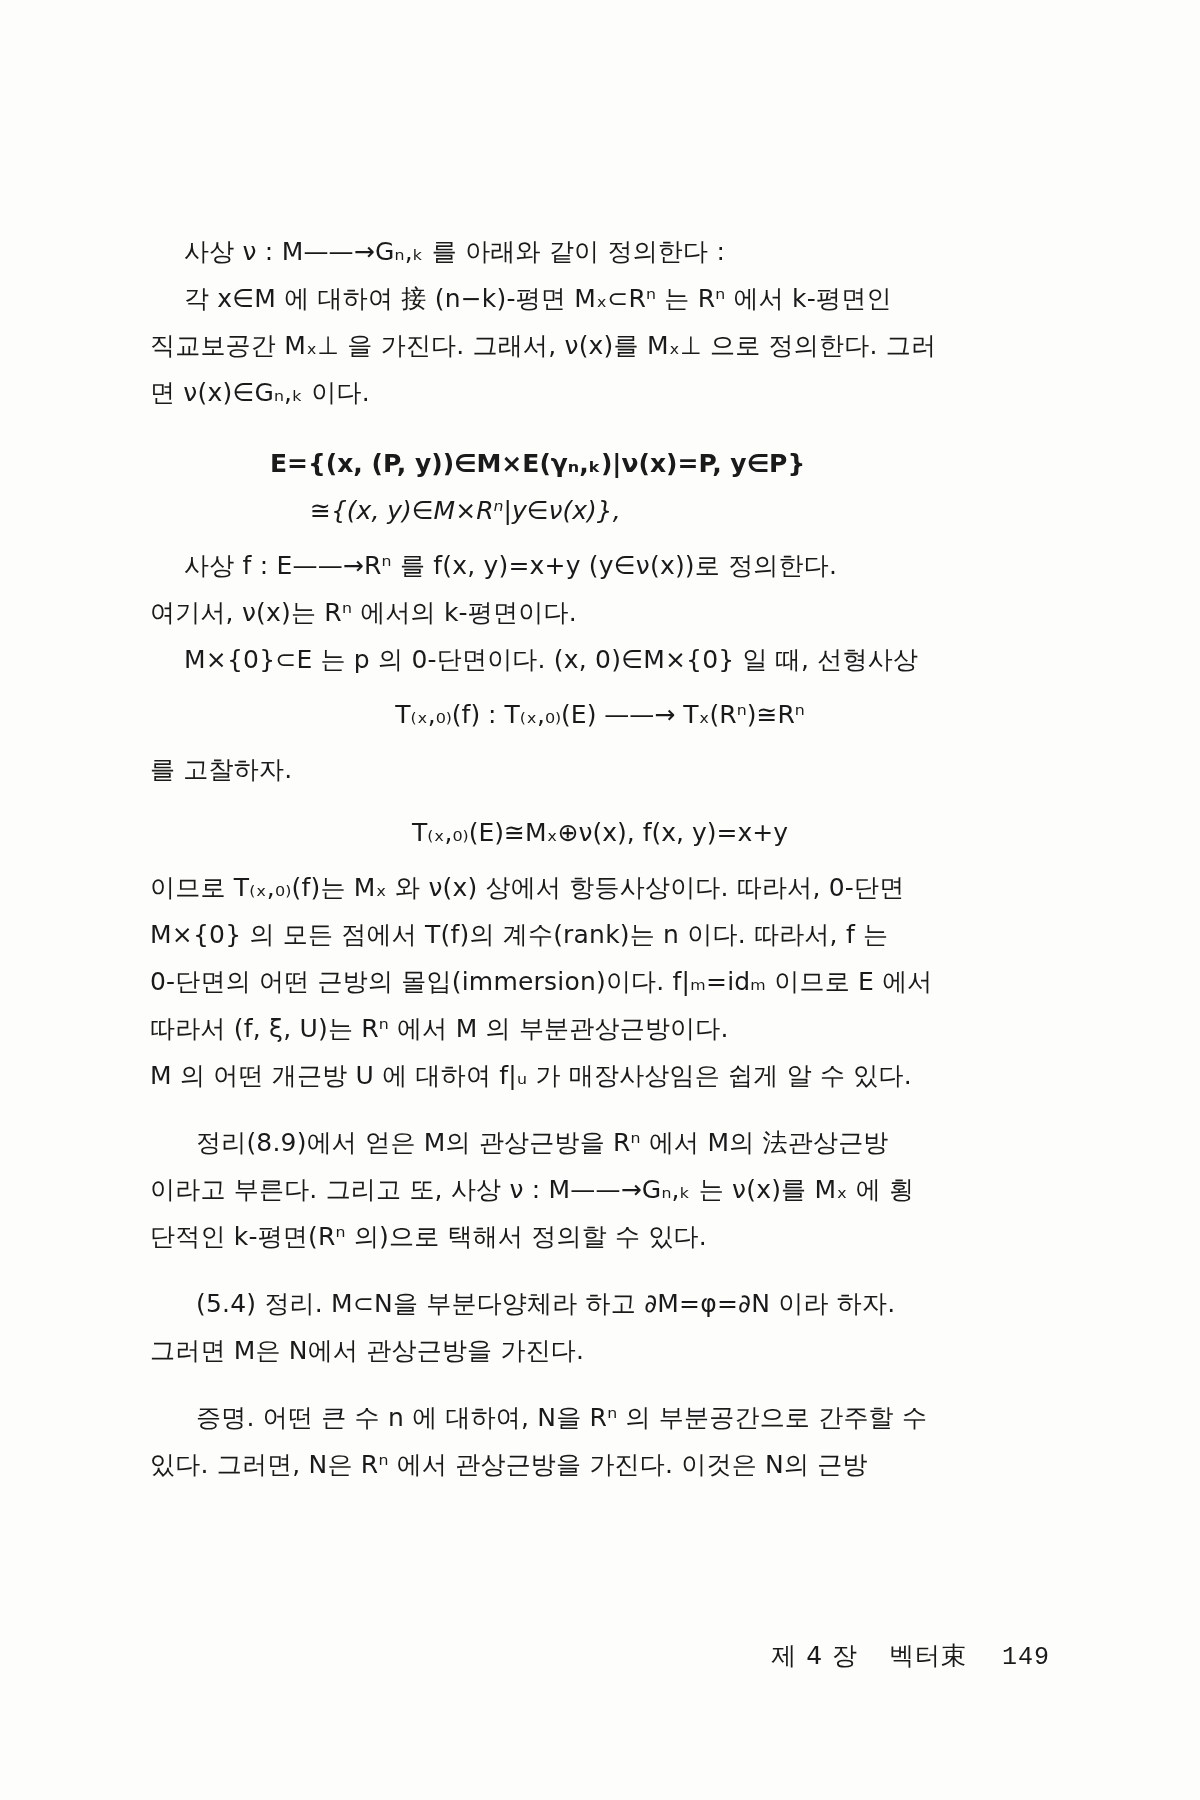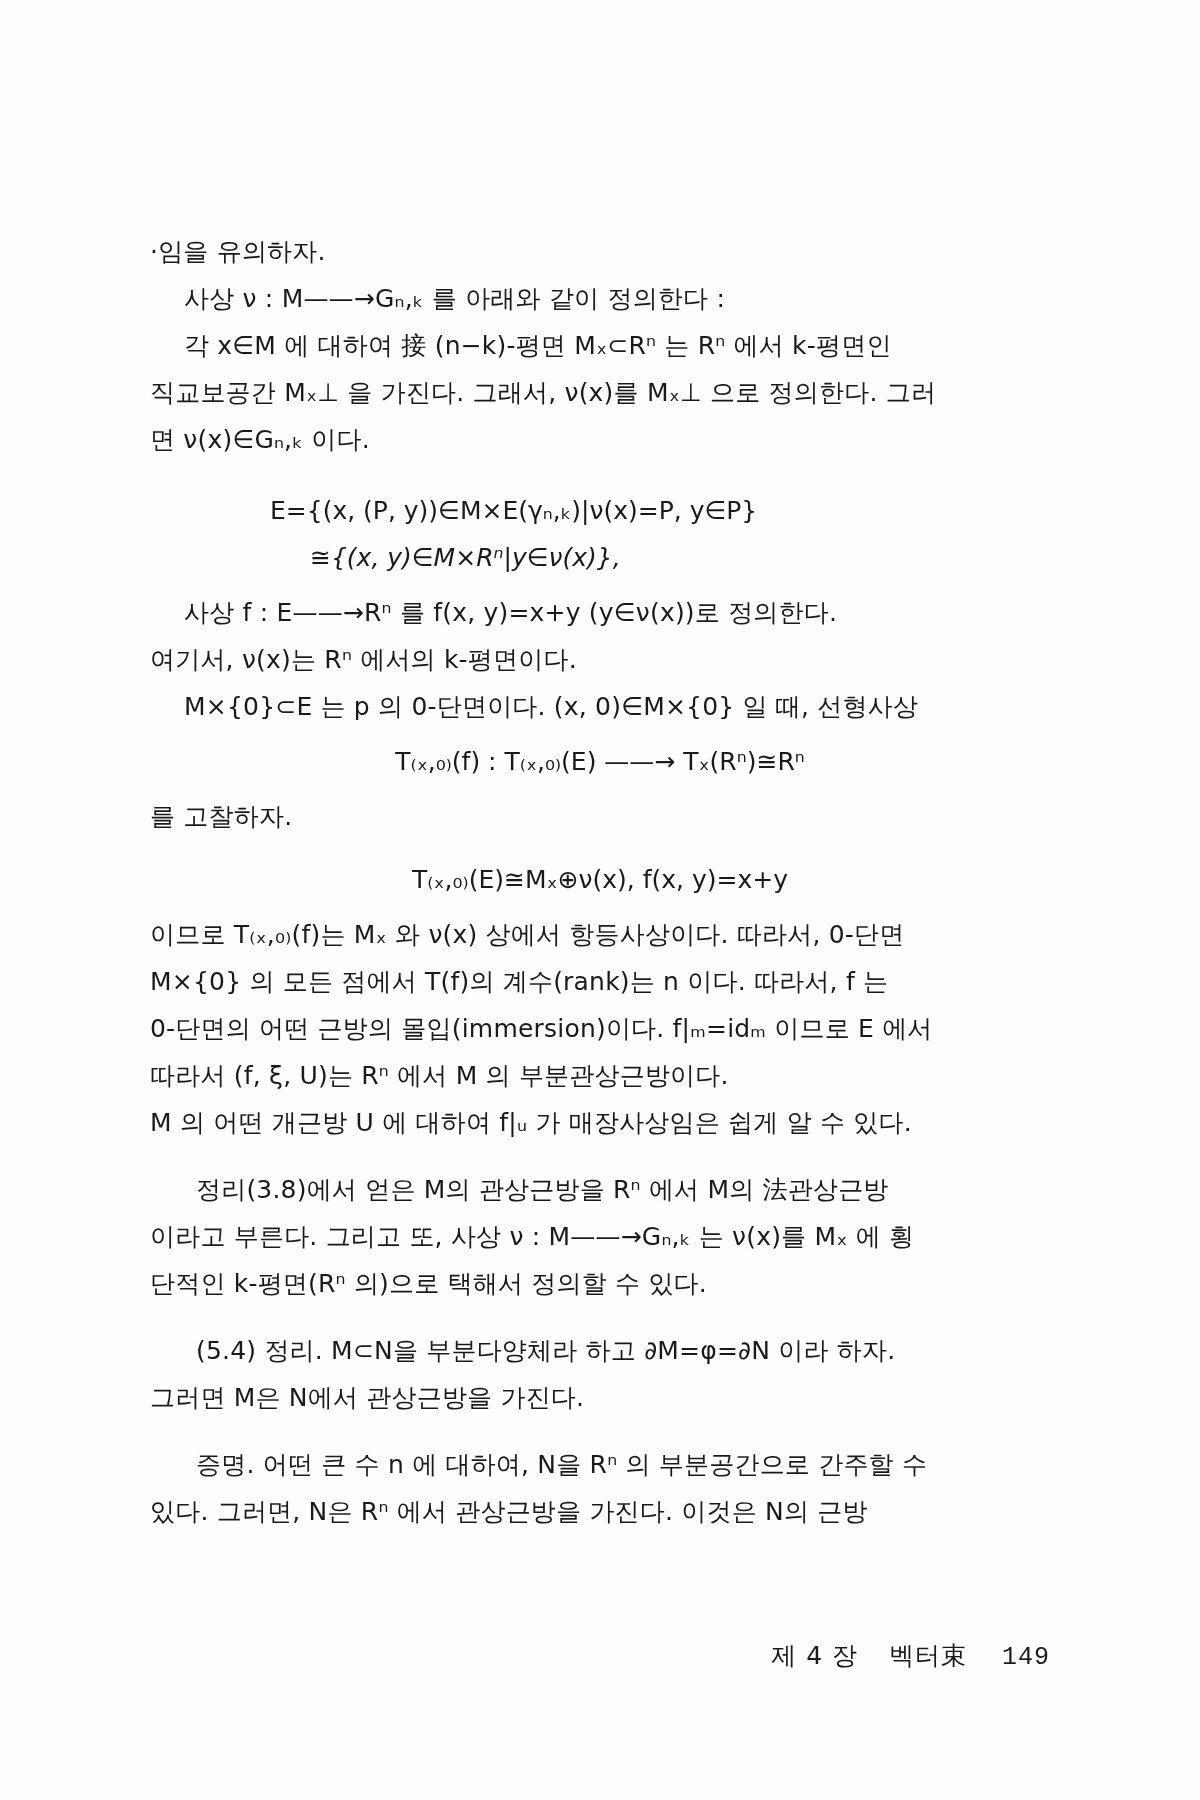--- a/index.html
+++ b/index.html
@@ -42,20 +42,21 @@
     font-size: 27px;
     line-height: 47px;
     text-align: center;
     white-space: nowrap;
   }
   .eq-left {
     font-size: 27px;
     line-height: 47px;
     white-space: nowrap;
     padding-left: 120px;
+    font-weight: bold;
   }
   .eq-left2 {
     font-size: 27px;
     line-height: 47px;
     white-space: nowrap;
     padding-left: 160px;
     font-style: italic;
   }
   .gap-s { height: 8px; }
   .gap-m { height: 16px; }
@@ -79,21 +80,20 @@
     margin-top: 20px;
   }
 </style>
 </head>
 <body>
 
 <div class="page">
 
   <div class="content">
 
-    <div class="line kr">·임을 유의하자.</div>
     <div class="line kr indent">사상 ν : M——→Gₙ,ₖ 를 아래와 같이 정의한다 :</div>
     <div class="line kr indent">각 x∈M 에 대하여 接 (n−k)-평면 Mₓ⊂Rⁿ 는 Rⁿ 에서 k-평면인</div>
     <div class="line kr">직교보공간 Mₓ⊥ 을 가진다. 그래서, ν(x)를 Mₓ⊥ 으로 정의한다. 그러</div>
     <div class="line kr">면 ν(x)∈Gₙ,ₖ 이다.</div>
 
     <div class="gap-s"></div>
     <div class="gap-s"></div>
 
 
     <div class="gap-s"></div>
@@ -114,21 +114,21 @@
     <div class="gap-m"></div>
     <div class="eq kr">T₍ₓ,₀₎(E)≅Mₓ⊕ν(x),  f(x, y)=x+y</div>
     <div class="gap-s"></div>
 
     <div class="line kr">이므로 T₍ₓ,₀₎(f)는 Mₓ 와 ν(x) 상에서 항등사상이다. 따라서, 0-단면</div>
     <div class="line kr">M×{0} 의 모든 점에서 T(f)의 계수(rank)는 n 이다. 따라서, f 는</div>
     <div class="line kr">0-단면의 어떤 근방의 몰입(immersion)이다. f|ₘ=idₘ 이므로 E 에서</div>
     <div class="line kr">따라서 (f, ξ, U)는 Rⁿ 에서 M 의 부분관상근방이다.</div>
     <div class="line kr">M 의 어떤 개근방 U 에 대하여 f|ᵤ 가 매장사상임은 쉽게 알 수 있다.</div>
 
-    <div class="line kr para indent2">정리(3.8)에서 얻은 M의 관상근방을 Rⁿ 에서 M의 法관상근방</div>
+    <div class="line kr para indent2">정리(8.9)에서 얻은 M의 관상근방을 Rⁿ 에서 M의 法관상근방</div>
     <div class="line kr">이라고 부른다. 그리고 또, 사상 ν : M——→Gₙ,ₖ 는 ν(x)를 Mₓ 에 횡</div>
     <div class="line kr">단적인 k-평면(Rⁿ 의)으로 택해서 정의할 수 있다.</div>
 
     <div class="line kr para indent2">(5.4) 정리.  M⊂N을 부분다양체라 하고 ∂M=φ=∂N 이라 하자.</div>
     <div class="line kr">그러면 M은 N에서 관상근방을 가진다.</div>
 
     <div class="line kr para indent2">증명. 어떤 큰 수 n 에 대하여, N을 Rⁿ 의 부분공간으로 간주할 수</div>
     <div class="line kr">있다. 그러면, N은 Rⁿ 에서 관상근방을 가진다. 이것은 N의 근방</div>
 
   </div>

